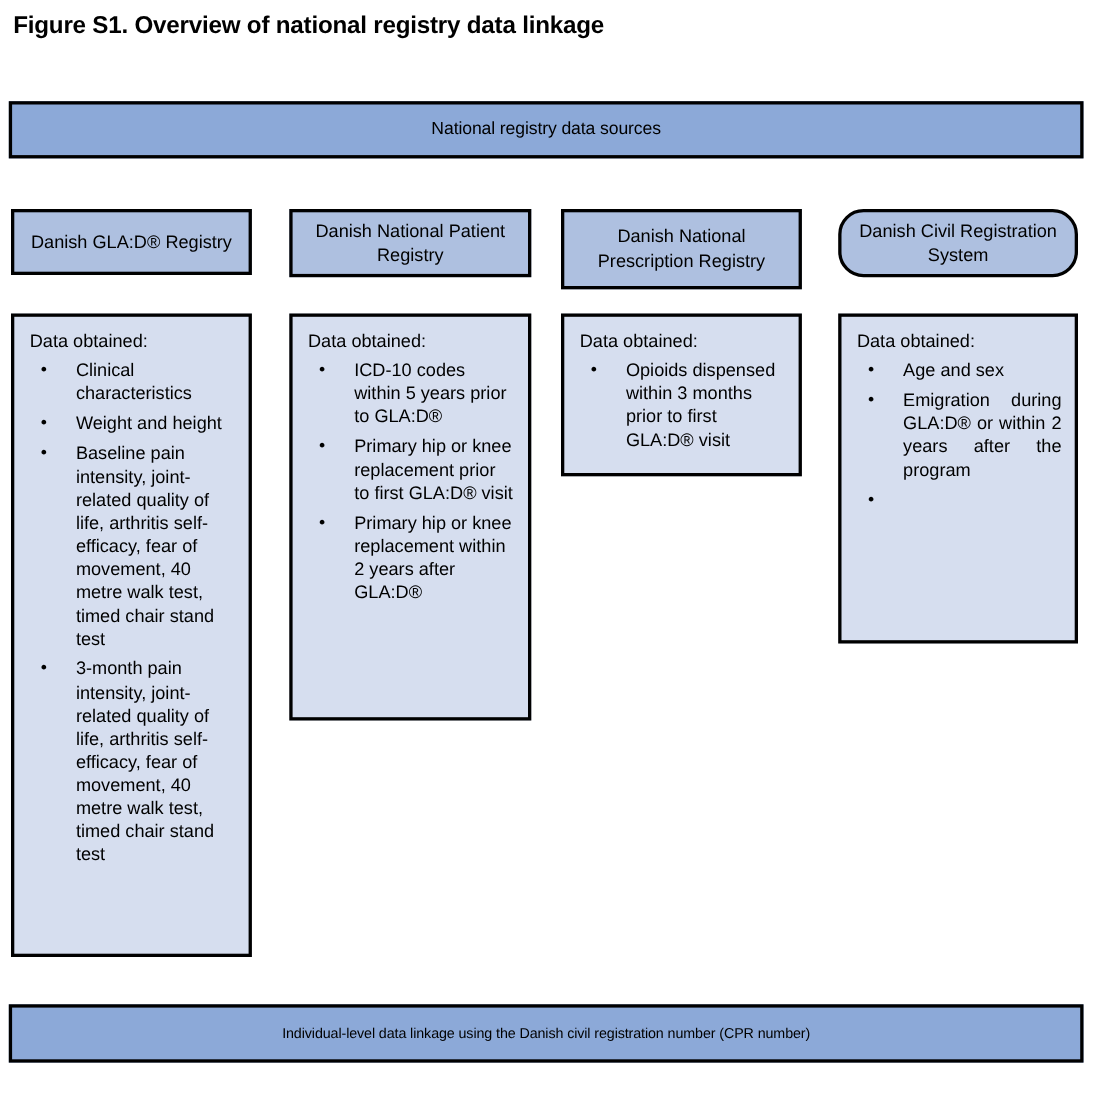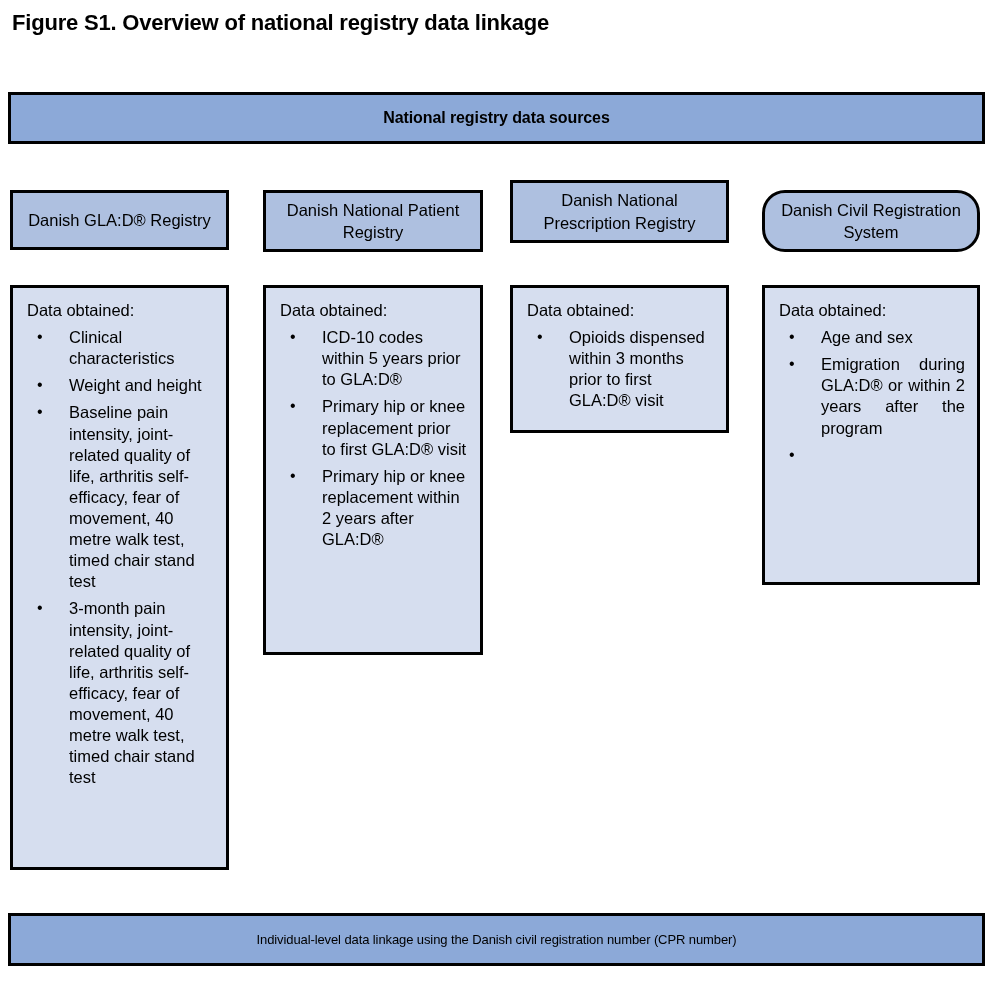--- a/index.html
+++ b/index.html
@@ -27,21 +27,21 @@
   }
 
   .banner {
     position: absolute;
     background: #8CA9D8;
     border: 3px solid #000000;
     box-sizing: border-box;
     display: flex;
     align-items: center;
     justify-content: center;
-    font-weight: bold;
+    font-weight: normal;
     font-size: 16px;
     letter-spacing: -0.1px;
   }
   #banner-top {
     left: 8px;
     top: 92px;
     width: 977px;
     height: 52px;
   }
   #banner-bottom {
@@ -101,21 +101,21 @@
     line-height: 1.28;
   }
   .justify li .li-text {
     display: block;
     text-align: justify;
   }
 
   
   #source-header-0 { left: 10px;  top: 190px; width: 219px; height: 60px; }
   #source-header-1 { left: 263px; top: 190px; width: 220px; height: 62px; }
-  #source-header-2 { left: 510px; top: 180px; width: 219px; height: 63px; }
+  #source-header-2 { left: 510px; top: 190px; width: 219px; height: 73px; }
   #source-header-3 { left: 762px; top: 190px; width: 218px; height: 62px; border-radius: 23px; }
 
   #detail-box-0 { left: 10px;  top: 285px; width: 219px; height: 585px; }
   #detail-box-1 { left: 263px; top: 285px; width: 220px; height: 370px; }
   #detail-box-2 { left: 510px; top: 285px; width: 219px; height: 148px; }
   #detail-box-3 { left: 762px; top: 285px; width: 218px; height: 300px; }
 </style>
 </head>
 <body>
 

